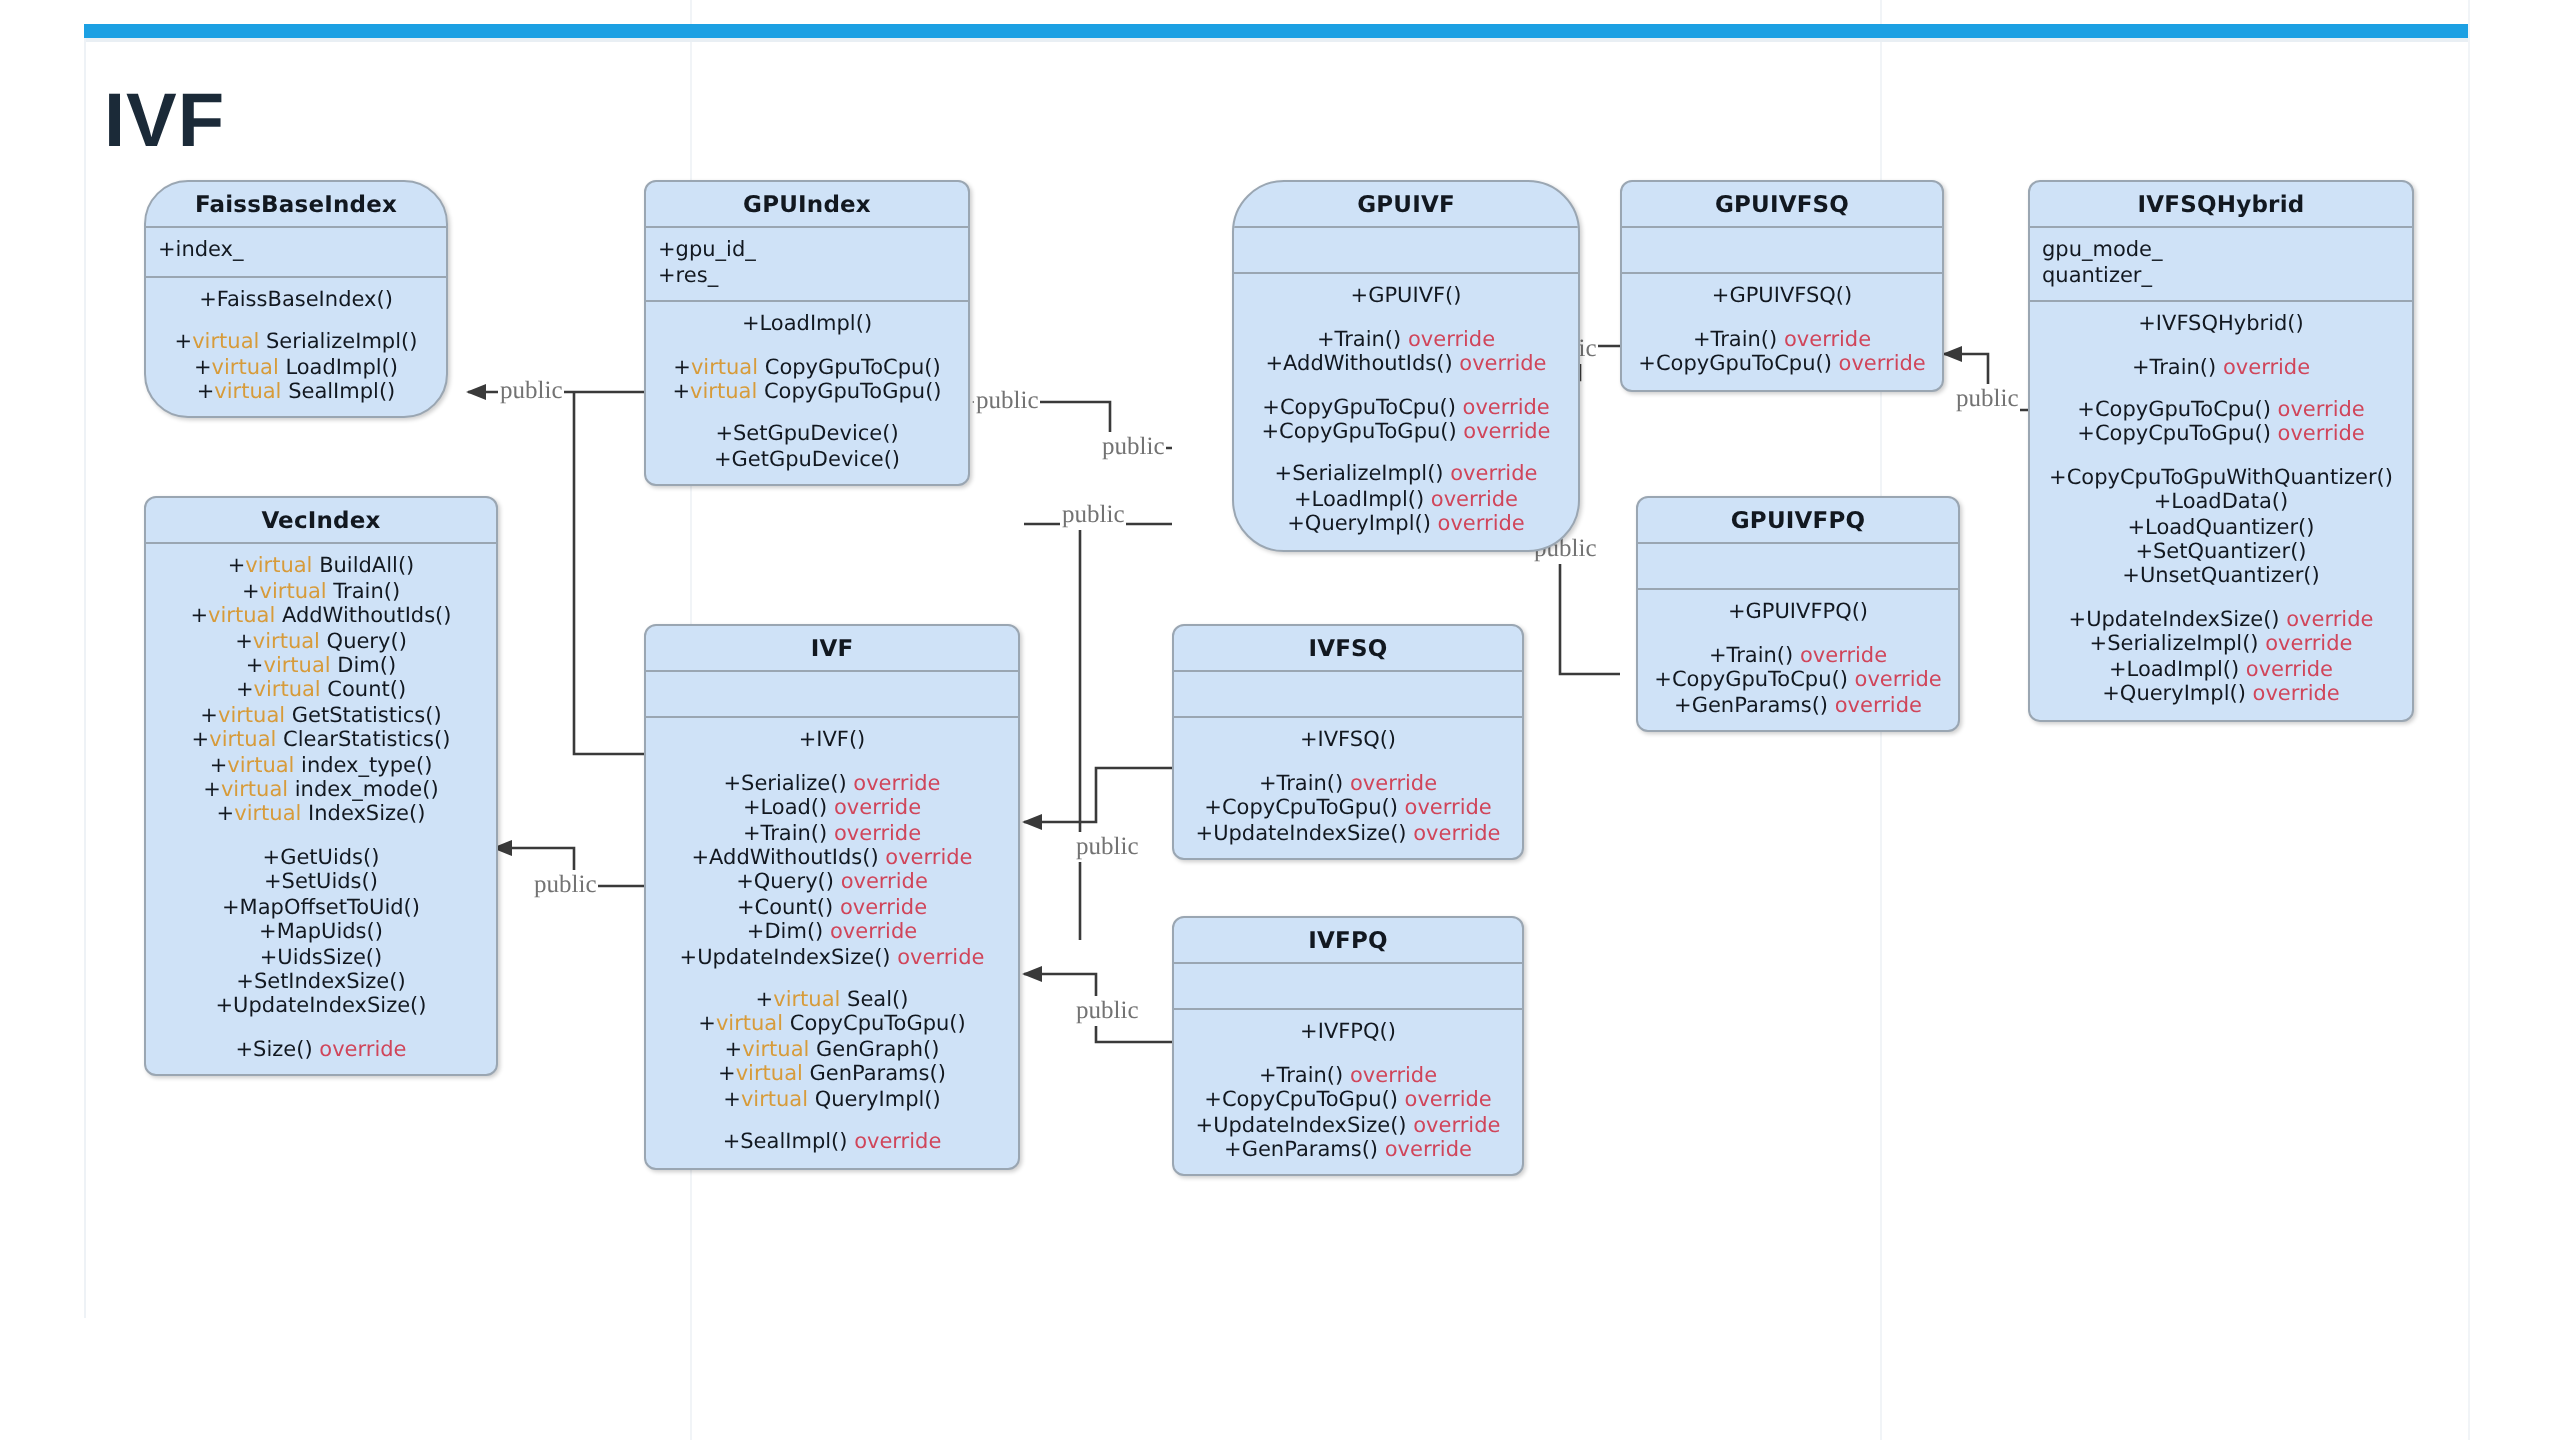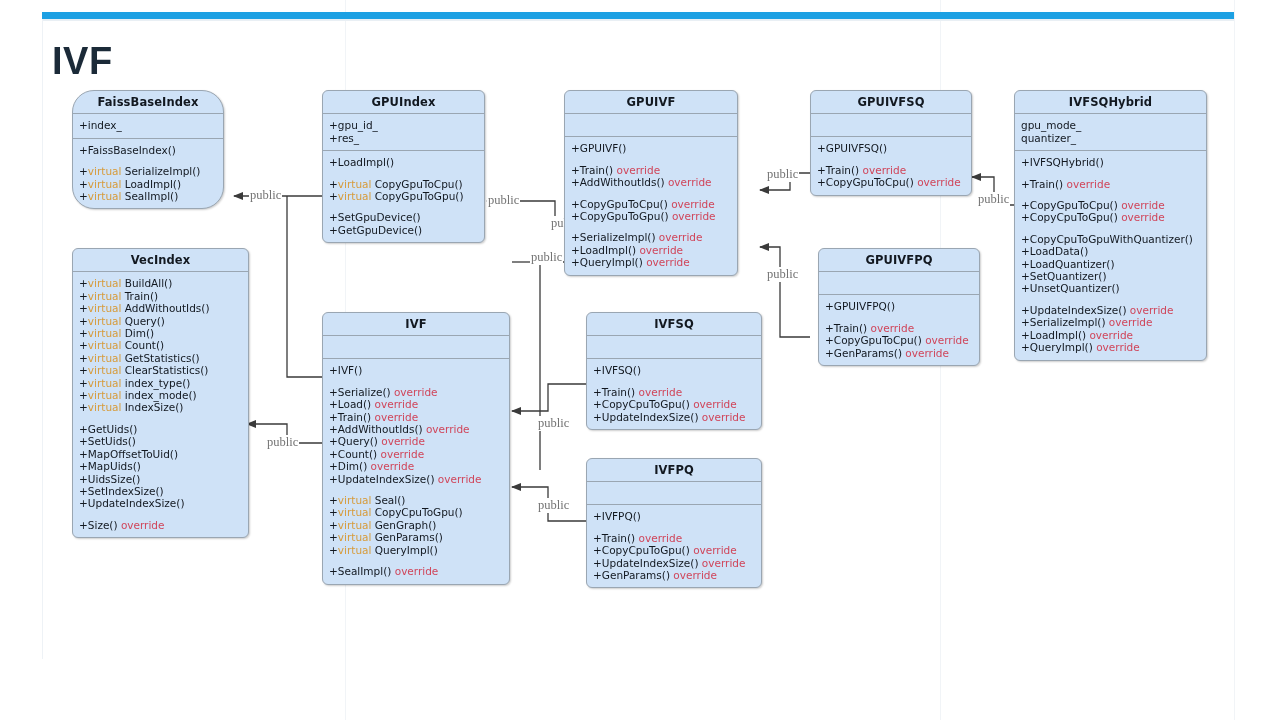--- a/index.html
+++ b/index.html
@@ -79,21 +79,21 @@
     font-weight: bold;
     font-size: 11.5px;
     padding: 5px 4px 5px 4px;
     border-bottom: 1px solid #9aa6b2;
     letter-spacing: 0.1px;
   }
   .uml .sect {
     padding: 5px 6px 6px 6px;
     border-bottom: 1px solid #9aa6b2;
   }
-  .uml .sect:last-child { border-bottom: none; }
+  .uml .sect:last-child { border-bottom: none; text-align: center; }
   .uml .sect.empty { min-height: 14px; padding: 4px 6px; }
   .uml .row { white-space: nowrap; }
   .uml .gap { height: 9px; }
   .kw-virtual { color: #d79b3a; }
   .kw-override { color: #d0455a; }
 
   
   #wires {
     position: absolute;
     left: 0; top: 0;
@@ -239,21 +239,21 @@
         <div class="gap"></div>
         <div class="row">+<span class="kw-virtual">virtual</span> Seal()</div>
         <div class="row">+<span class="kw-virtual">virtual</span> CopyCpuToGpu()</div>
         <div class="row">+<span class="kw-virtual">virtual</span> GenGraph()</div>
         <div class="row">+<span class="kw-virtual">virtual</span> GenParams()</div>
         <div class="row">+<span class="kw-virtual">virtual</span> QueryImpl()</div>
         <div class="gap"></div>
         <div class="row">+SealImpl() <span class="kw-override">override</span></div>
       </div>
     </div>
-  <div class="uml" id="box-gpuivf" style="left:564px; top:90px; width:174px;">
+  <div class="uml" id="box-gpuivf" style="left:616px; top:90px; width:174px;border-radius:26px;">
       <div class="cls-name">GPUIVF</div>
       <div class="sect empty"></div>
       <div class="sect">
         <div class="row">+GPUIVF()</div>
         <div class="gap"></div>
         <div class="row">+Train() <span class="kw-override">override</span></div>
         <div class="row">+AddWithoutIds() <span class="kw-override">override</span></div>
         <div class="gap"></div>
         <div class="row">+CopyGpuToCpu() <span class="kw-override">override</span></div>
         <div class="row">+CopyGpuToGpu() <span class="kw-override">override</span></div>

